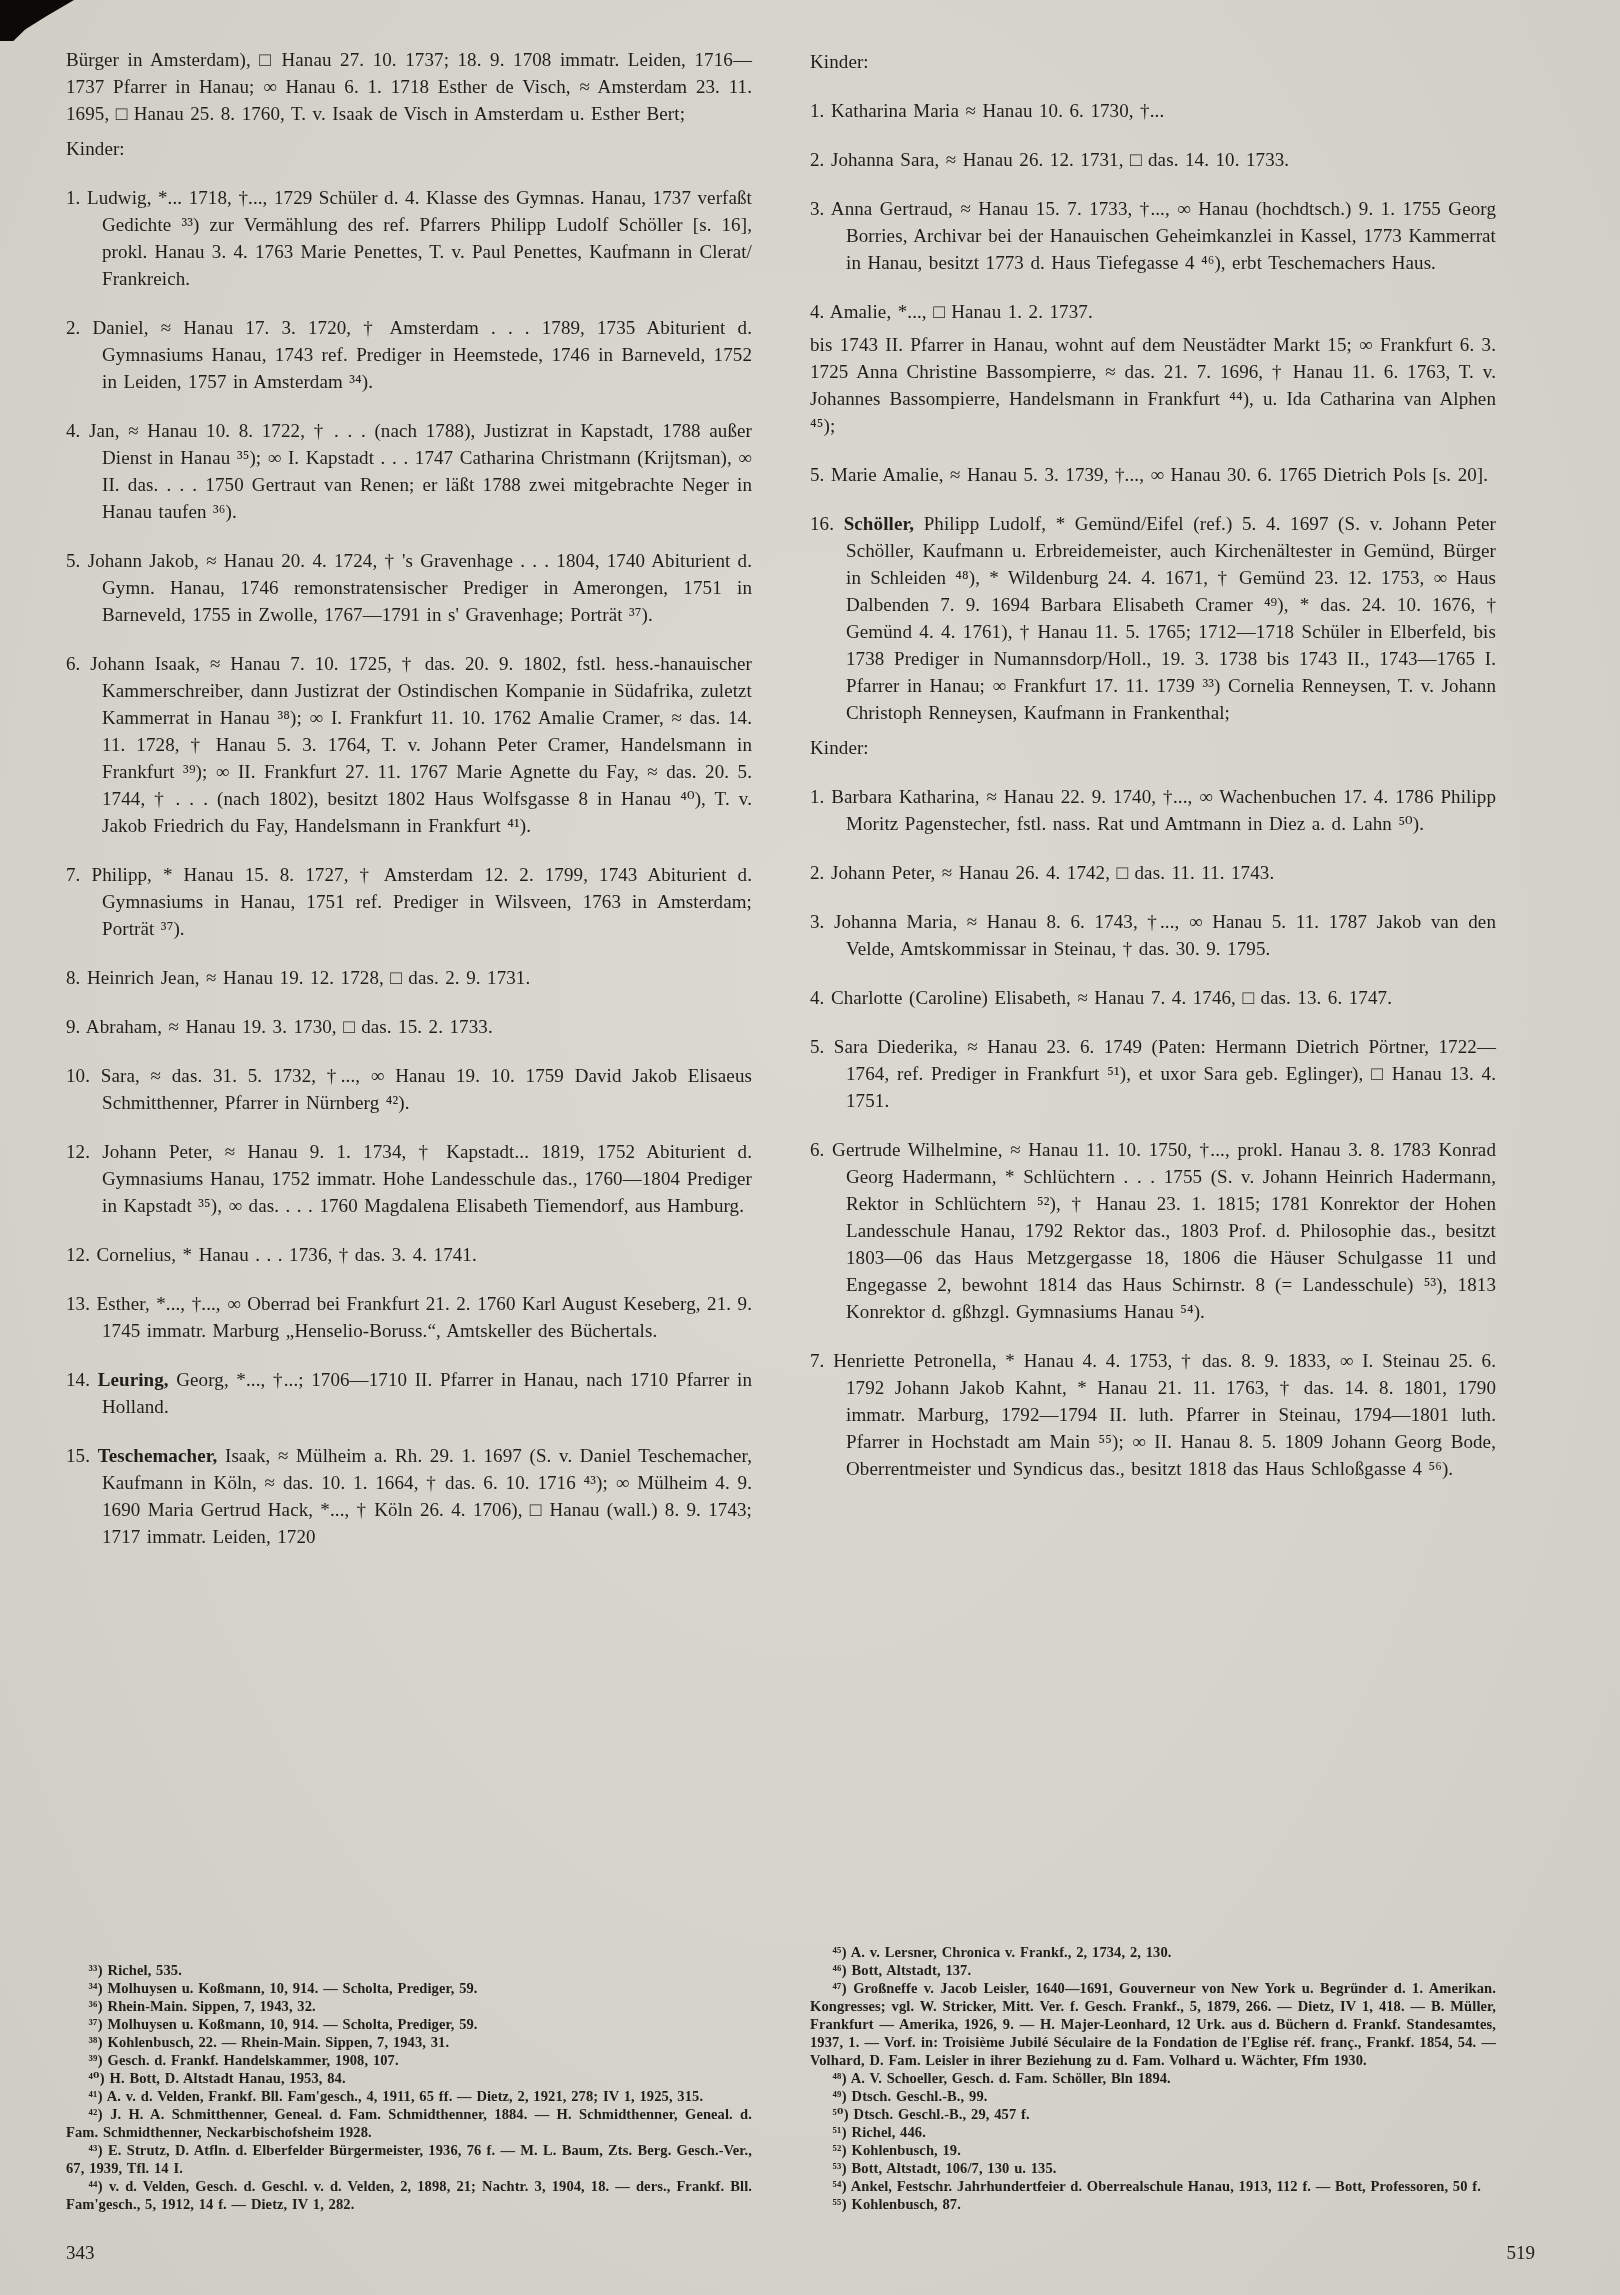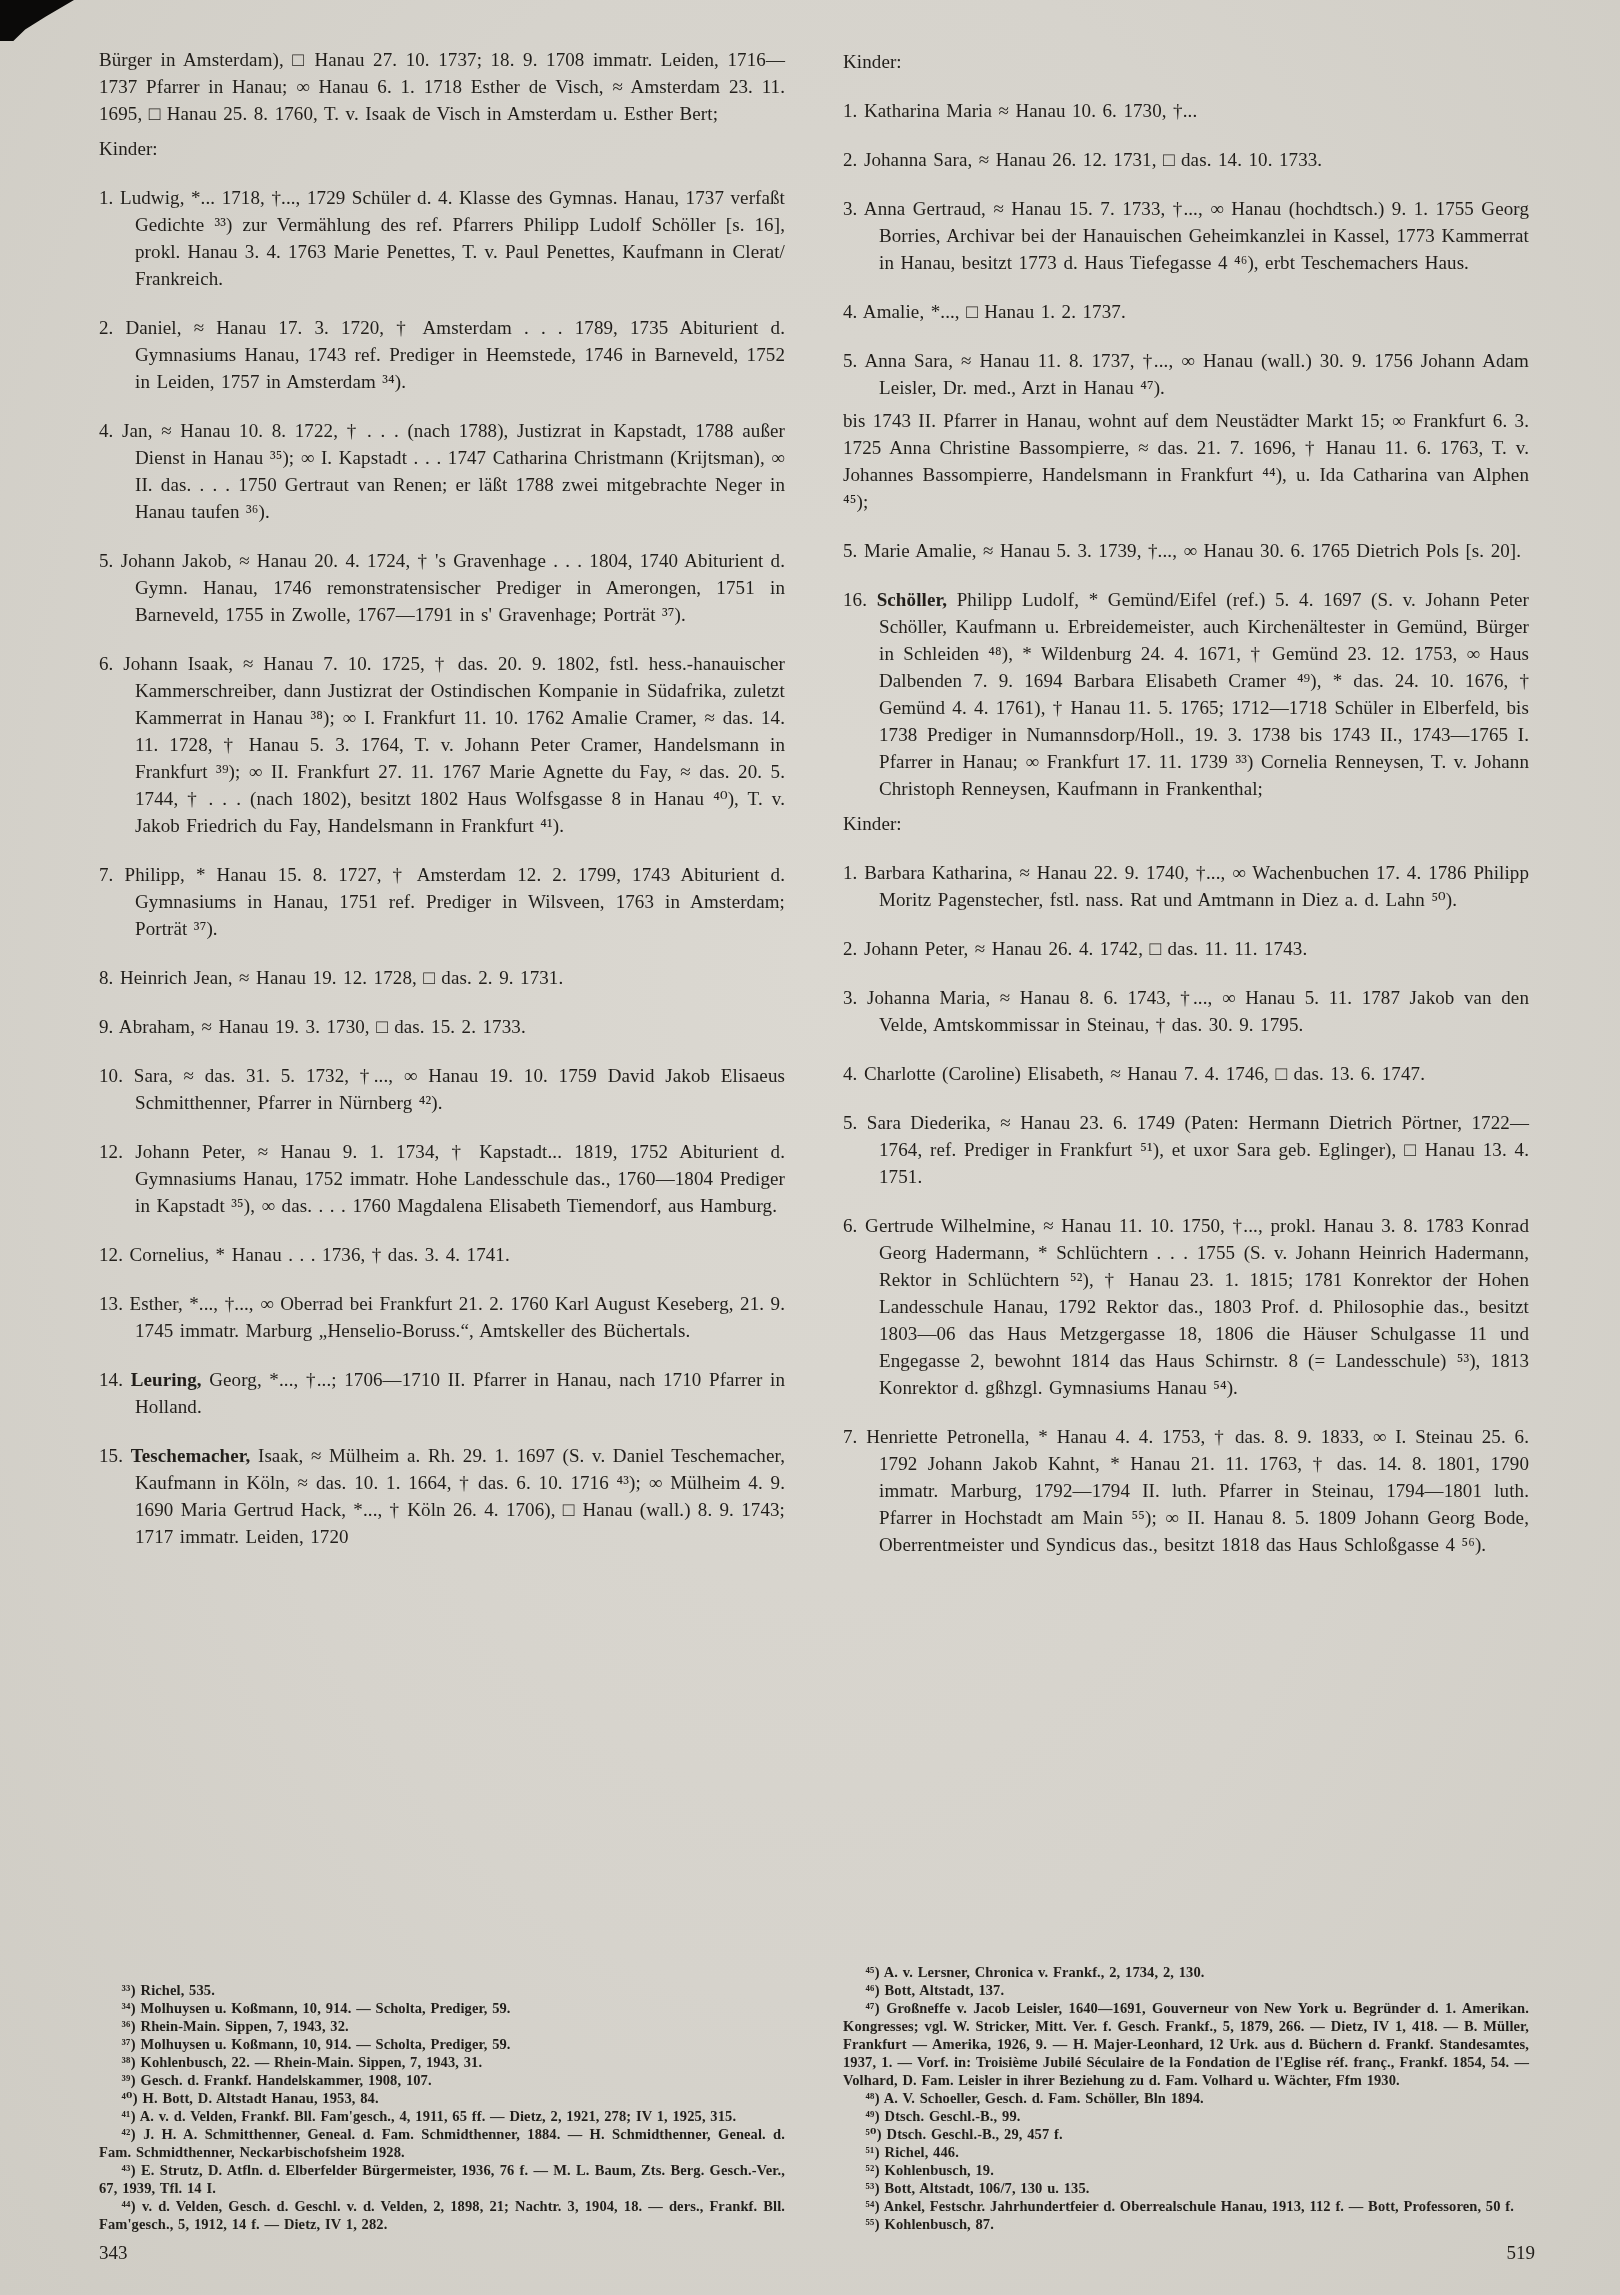--- a/index.html
+++ b/index.html
@@ -8,25 +8,26 @@
     width: 1621px;
     height: 2295px;
     overflow: hidden;
     font-family: "Liberation Serif", "DejaVu Serif", serif;
   }
   .page {
     position: relative;
     width: 1621px;
     height: 2295px;
     box-sizing: border-box;
-    padding: 46px 86px 32px 99px;
+    padding: 46px 86px 32px 66px;
     background: radial-gradient(ellipse at 50% 42%, #dbd8d1 0%, #d6d3cc 55%, #cfccc4 100%);
     color: #211e1a;
     display: flex;
     flex-direction: column;
+    gap: 20px;
   }
   .corner-mark {
     position: absolute;
     top: 0; left: 0;
     width: 74px; height: 41px;
     background: #0b0a09;
     clip-path: polygon(0 0, 100% 0, 62% 40%, 34% 72%, 18% 100%, 0 100%);
   }
   .cols {
     flex: 1;
@@ -114,21 +115,20 @@
       </div>
     </section>
 
     <section class="col">
       <p class="kinder">Kinder:</p>
 
       <div class="item"><span class="num">1.</span> <span>Katharina Maria ≈ Hanau 10. 6. 1730, †...</span></div>
       <div class="item"><span class="num">2.</span> <span>Johanna Sara, ≈ Hanau 26. 12. 1731, □ das. 14. 10. 1733.</span></div>
       <div class="item"><span class="num">3.</span> <span>Anna Gertraud, ≈ Hanau 15. 7. 1733, †..., ∞ Hanau (hochdtsch.) 9. 1. 1755 Georg Borries, Archivar bei der Hanauischen Geheimkanzlei in Kassel, 1773 Kammerrat in Hanau, besitzt 1773 d. Haus Tiefegasse 4 ⁴⁶), erbt Teschemachers Haus.</span></div>
       <div class="item"><span class="num">4.</span> <span>Amalie, *..., □ Hanau 1. 2. 1737.</span></div>
-      <div class="item"><span class="num">5.</span> <span>Anna Sara, ≈ Hanau 11. 8. 1737, †..., ∞ Hanau (wall.) 30. 9. 1756 Johann Adam Leisler, Dr. med., Arzt in Hanau ⁴⁷).</span></div>
 
       <p class="para">bis 1743 II. Pfarrer in Hanau, wohnt auf dem Neustädter Markt 15; ∞ Frankfurt 6. 3. 1725 Anna Christine Bassompierre, ≈ das. 21. 7. 1696, † Hanau 11. 6. 1763, T. v. Johannes Bassompierre, Handelsmann in Frankfurt ⁴⁴), u. Ida Catharina van Alphen ⁴⁵);</p>
 
       <div class="item"><span class="num">5.</span> <span>Marie Amalie, ≈ Hanau 5. 3. 1739, †..., ∞ Hanau 30. 6. 1765 Dietrich Pols [s. 20].</span></div>
 
       <div class="item"><span class="num">16.</span> <b class="surname">Schöller,</b> <span>Philipp Ludolf, * Gemünd/Eifel (ref.) 5. 4. 1697 (S. v. Johann Peter Schöller, Kaufmann u. Erbreidemeister, auch Kirchenältester in Gemünd, Bürger in Schleiden ⁴⁸), * Wildenburg 24. 4. 1671, † Gemünd 23. 12. 1753, ∞ Haus Dalbenden 7. 9. 1694 Barbara Elisabeth Cramer ⁴⁹), * das. 24. 10. 1676, † Gemünd 4. 4. 1761), † Hanau 11. 5. 1765; 1712—1718 Schüler in Elberfeld, bis 1738 Prediger in Numannsdorp/Holl., 19. 3. 1738 bis 1743 II., 1743—1765 I. Pfarrer in Hanau; ∞ Frankfurt 17. 11. 1739 ³³) Cornelia Renneysen, T. v. Johann Christoph Renneysen, Kaufmann in Frankenthal;</span></div>
 
       <p class="kinder">Kinder:</p>
 
       <div class="item"><span class="num">1.</span> <span>Barbara Katharina, ≈ Hanau 22. 9. 1740, †..., ∞ Wachenbuchen 17. 4. 1786 Philipp Moritz Pagenstecher, fstl. nass. Rat und Amtmann in Diez a. d. Lahn ⁵⁰).</span></div>

